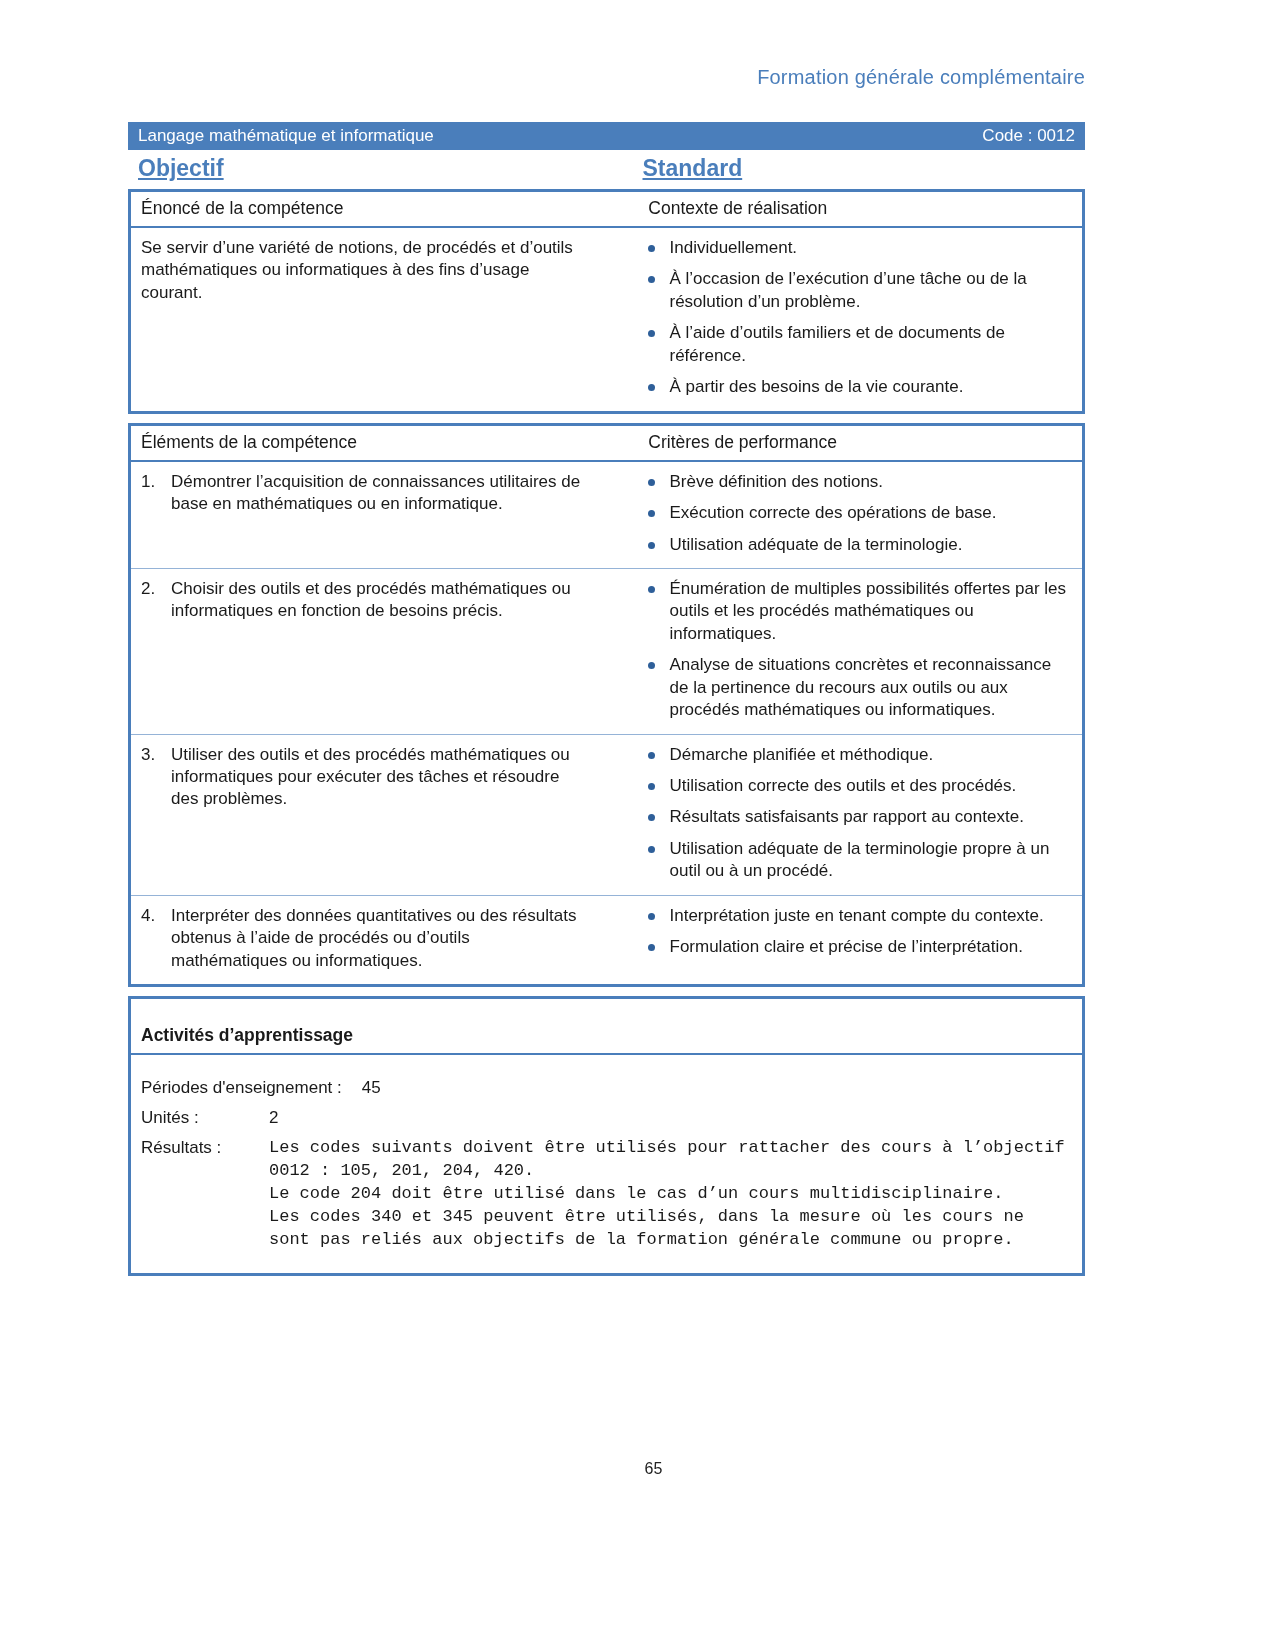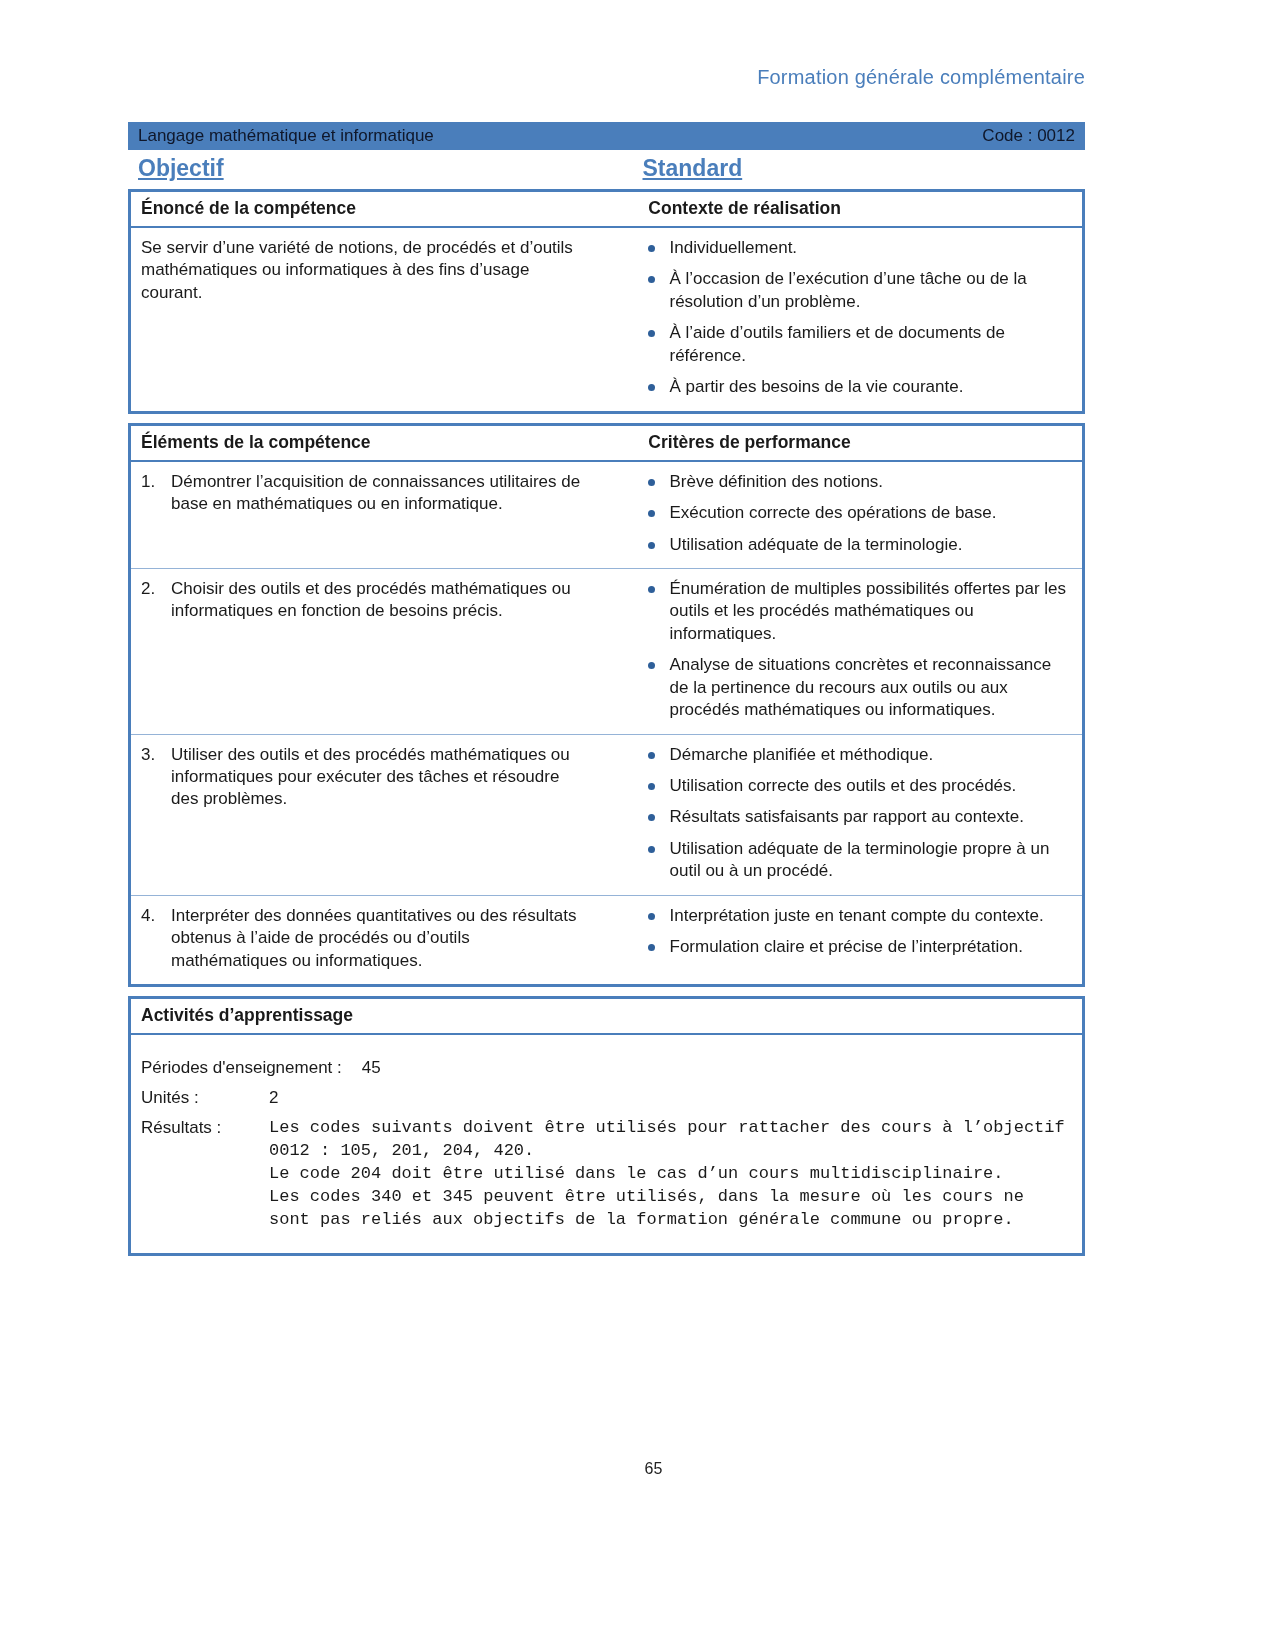--- a/index.html
+++ b/index.html
@@ -8,48 +8,48 @@
     --sep:#95b3d7;
     --ink:#1a1a1a;
   }
   *{box-sizing:border-box;}
   body{margin:0;background:#ffffff;font-family:"Liberation Sans",sans-serif;color:var(--ink);}
   .page{position:relative;width:1275px;height:1650px;background:#fff;overflow:hidden;}
   .content{position:absolute;left:128px;top:0;width:957px;}
 
   .doc-header{margin-top:66px;text-align:right;color:var(--accent);font-size:20px;letter-spacing:.2px;}
 
-  .title-bar{margin-top:33px;background:var(--accent);color:#0f172a;display:flex;
+  .title-bar{margin-top:33px;background:var(--accent);color:#ffffff;display:flex;
              justify-content:space-between;align-items:center;padding:4px 10px;font-size:17px;}
 
   .col-headings{display:flex;margin:5px 0 7px;}
   .col-headings .h-left{width:50%;padding-left:10px;}
   .col-headings .h-right{padding-left:36px;}
   .col-headings span{color:var(--accent);font-weight:bold;font-size:23px;text-decoration:underline;}
 
   .tbl{border:3px solid var(--accent);background:#fff;margin-bottom:9px;}
-  .tbl-head{display:flex;border-bottom:2px solid var(--accent);font-weight:bold;font-size:17.5px;gap:12px;}
+  .tbl-head{display:flex;border-bottom:2px solid var(--accent);font-weight:normal;font-size:17.5px;gap:12px;}
   .tbl-head .cell-l{width:50%;padding:6px 10px 7px 10px;}
   .tbl-head .cell-r{width:50%;padding:6px 10px 7px 36px;}
 
   .tbl-body{display:flex;font-size:17px;line-height:1.32;}
   .tbl-body .cell-l{width:50%;padding:9px 22px 12px 10px;}
   .tbl-body .cell-r{width:50%;padding:9px 8px 12px 36px;}
 
   .row-sep{border-top:1px solid var(--sep);}
 
   .bullet-item{display:flex;margin-bottom:9px;}
   .bullet-item:last-child{margin-bottom:0;}
   .bullet-dot{width:7px;height:7px;border-radius:50%;background:var(--accent-dark);
               margin:8px 15px 0 5px;flex-shrink:0;}
 
   .num-item{display:flex;}
   .num-item .num{width:30px;flex-shrink:0;}
 
-  .act-head{font-weight:bold;font-size:17.5px;padding:6px 10px 7px 10px;border-bottom:2px solid var(--accent);}
+  .act-head{font-weight:bold;font-size:17.5px;padding:6px 10px 7px 10px;border-bottom:2px solid var(--accent);margin-top:20px;}
   .act-body{padding:22px 10px 14px 10px;font-size:17px;line-height:1.35;}
   .frow{display:flex;margin-bottom:7px;}
   .frow .f-label{flex-shrink:0;}
   .frow.grid{display:grid;grid-template-columns:128px 1fr;}
   .frow .f-val-gap{margin-left:20px;}
   .prec-par{margin:0;font-family:Liberation Mono, monospace;}
 
   .footer{position:absolute;top:1460px;left:0;width:100%;text-align:center;font-size:16px;color:#222;margin-left:16px;}
 </style>
 </head>

